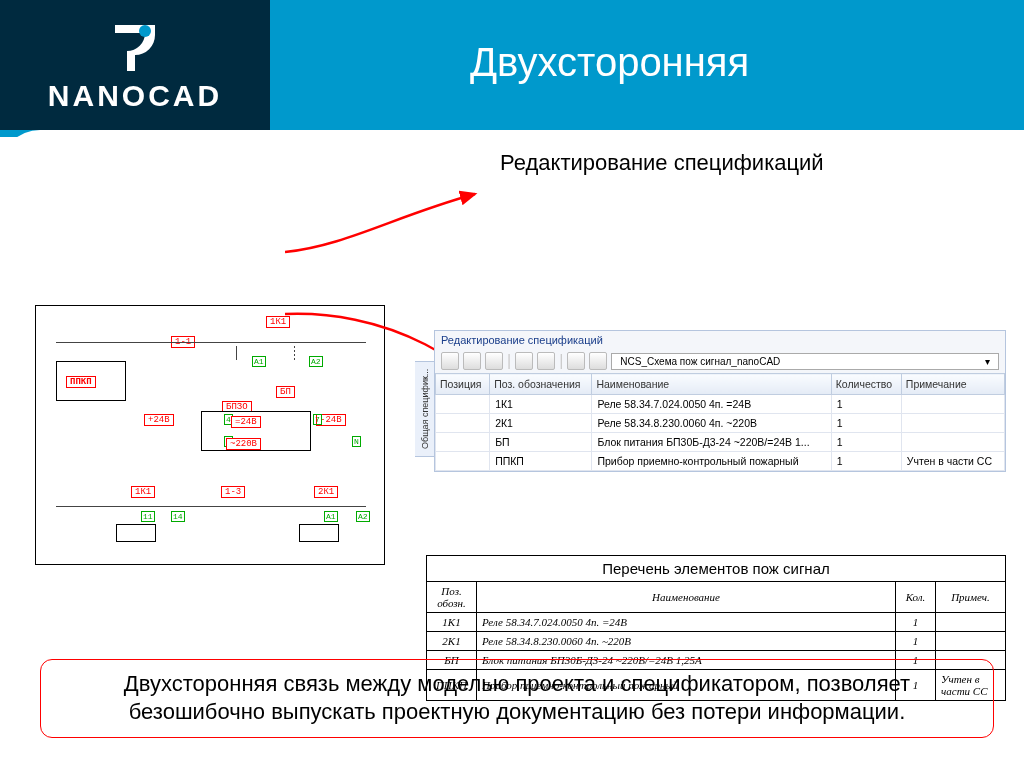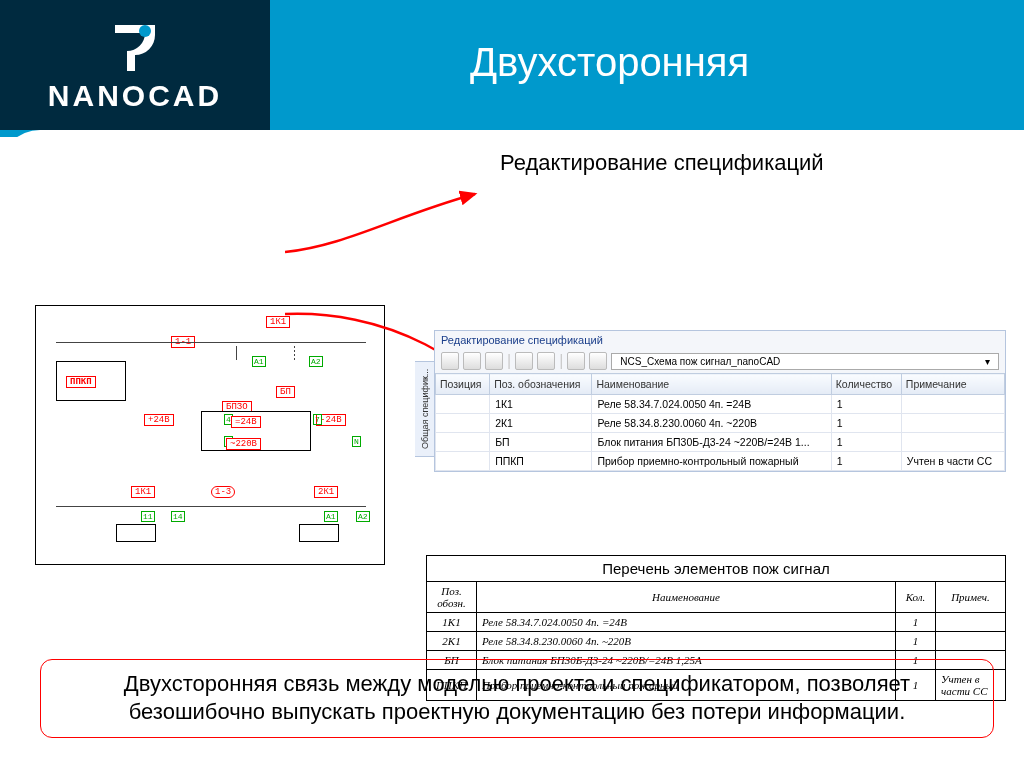--- a/index.html
+++ b/index.html
@@ -264,21 +264,21 @@
     <span class="sch-label sch-redbox" style="left:108px; top:108px;">+24В</span>
     <span class="sch-label sch-redbox" style="left:280px; top:108px;">-24В</span>
     <span class="sch-label sch-green" style="left:168px; top:108px;">4</span>
     <span class="sch-label sch-redbox" style="left:195px; top:110px;">=24В</span>
     <span class="sch-label sch-green" style="left:257px; top:108px;">7</span>
     <span class="sch-label sch-green" style="left:168px; top:130px;">1</span>
     <span class="sch-label sch-redbox" style="left:190px; top:132px;">~220В</span>
     <span class="sch-label sch-green" style="left:296px; top:130px;">N</span>
 
     <span class="sch-label sch-redbox" style="left:95px; top:180px;">1К1</span>
-    <span class="sch-label sch-redbox" style="left:175px; top:180px;border-radius:6px;">1-3</span>
+    <span class="sch-label sch-redbox" style="left:185px; top:180px;">1-3</span>
     <span class="sch-label sch-redbox" style="left:278px; top:180px;">2К1</span>
     <div class="sch-line" style="left:20px; top:200px; width:310px; height:1px;"></div>
     <span class="sch-label sch-green" style="left:85px; top:205px;">11</span>
     <span class="sch-label sch-green" style="left:115px; top:205px;text-align:center;">14</span>
     <span class="sch-label sch-green" style="left:268px; top:205px;">А1</span>
     <span class="sch-label sch-green" style="left:300px; top:205px;">А2</span>
     <div class="sch-block" style="left:80px; top:218px; width:40px; height:18px;"></div>
     <div class="sch-block" style="left:263px; top:218px; width:40px; height:18px;"></div>
   </div>
 

